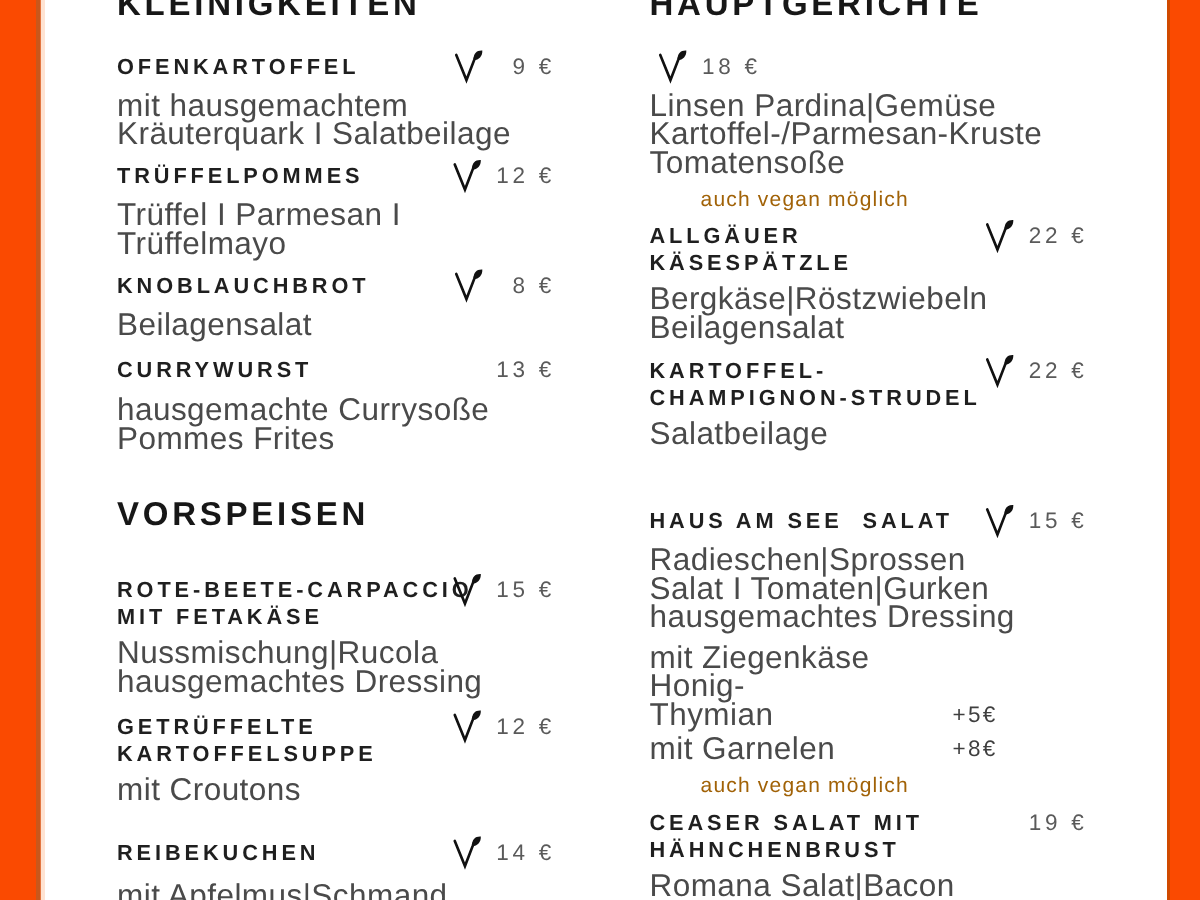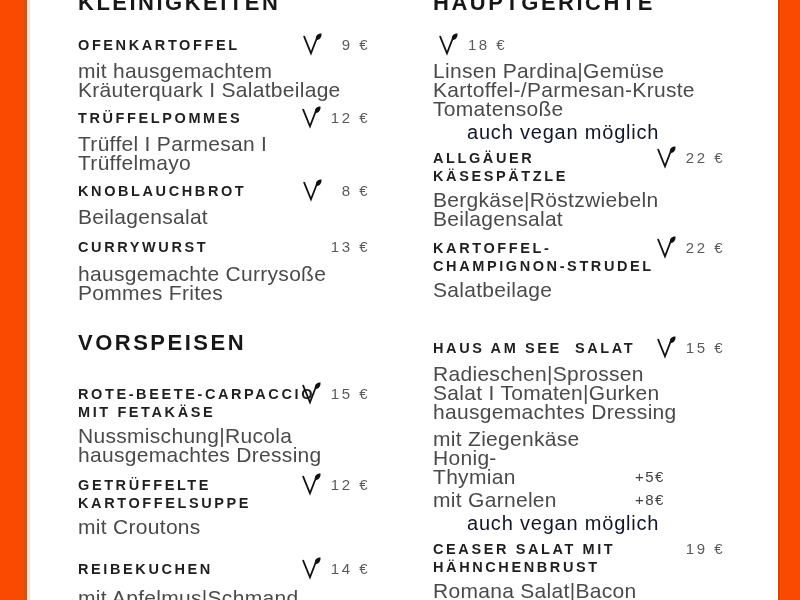--- a/index.html
+++ b/index.html
@@ -46,22 +46,22 @@
   }
 
   .desc { margin-top: 5px; }
   .desc-line {
     font-size: 21px; color: #4a4a4a;
     letter-spacing: 0.3px; line-height: 19px;
   }
 
   .note {
     margin: 5px 0 0 34px;
-    font-size: 20px; letter-spacing: 0.8px;
-    color: #0f172a; line-height: 18px;
+    font-size: 14px; letter-spacing: 0.8px;
+    color: #a16207; line-height: 18px;
   }
 
   .extra { display: flex; align-items: flex-end; margin-top: 4px; }
   .extra-label { width: 202px; }
   .extra-price {
     font-size: 15px; color: #3f3f3f;
     letter-spacing: 1.5px; line-height: 19px;
   }
 
   

